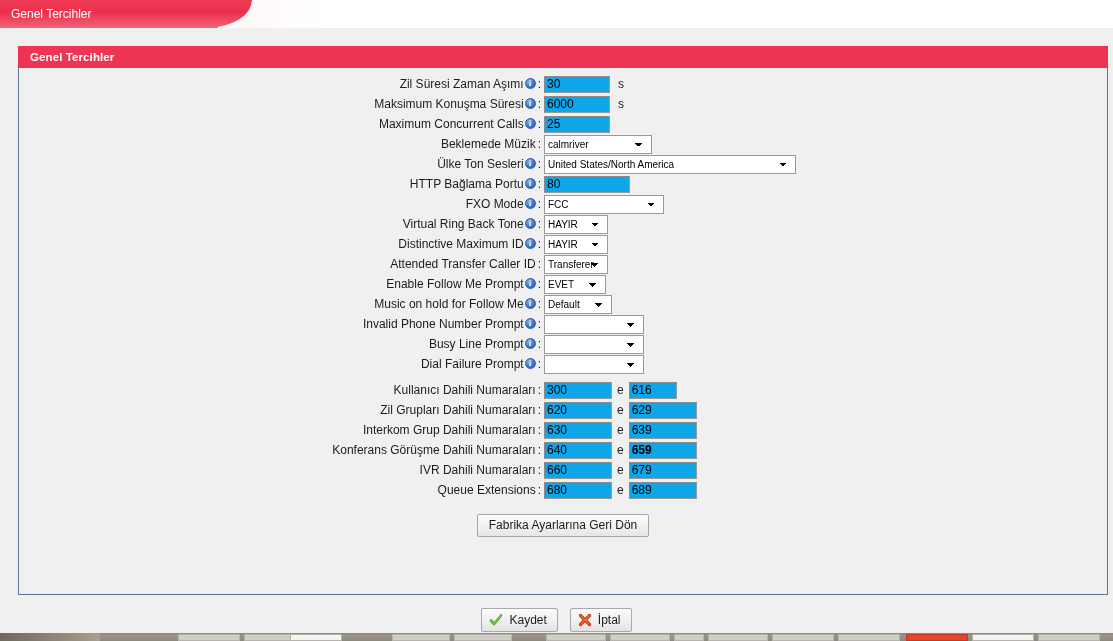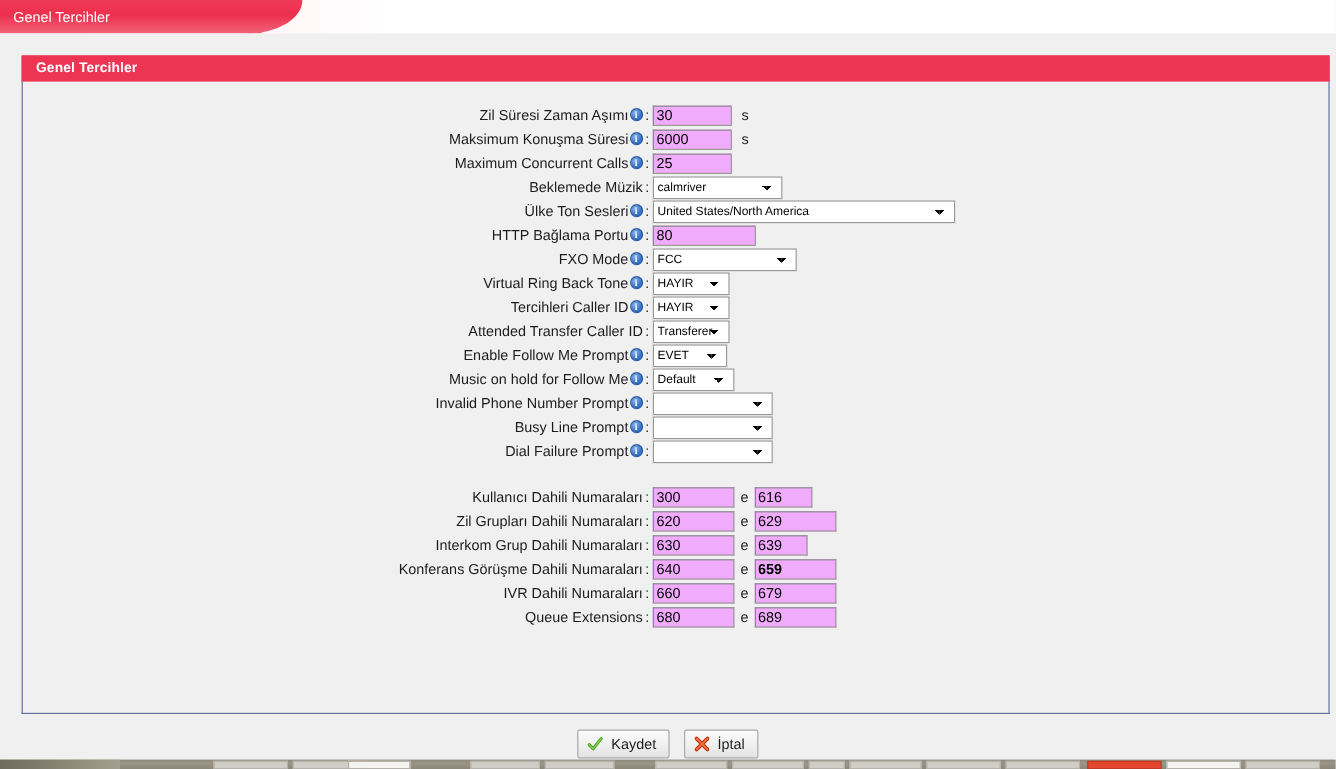--- a/index.html
+++ b/index.html
@@ -61,21 +61,21 @@
     height: 22px;
     background: #ee3453;
     color: #ffffff;
     font-size: 11.5px;
     font-weight: bold;
     line-height: 22px;
     padding-left: 12px;
     letter-spacing: .1px;
   }
   .section-head.first { margin-top: -1px; margin-left: -1px; margin-right: -1px; }
-  .section-body { padding-top: 18px; }
+  .section-body { padding-top: 6px; }
 
   
   .row {
     display: flex;
     align-items: center;
     height: 20px;
     margin: 0 0 0 0;
   }
   .label-col {
     width: 525px;
@@ -107,21 +107,21 @@
     top: -1px;
   }
   .colon { margin: 0 3px 0 2px; font-size: 12px; }
   .field-col { display: flex; align-items: center; gap: 0px; }
 
   input.txt {
     height: 17px;
     border: 1px solid #9a9a9a;
     border-top-color: #8a8a8a;
     border-left-color: #8a8a8a;
-    background: #f0abfc;
+    background: #0ea5e9;
     font-family: "Liberation Sans", sans-serif;
     font-size: 12px;
     color: #000;
     padding: 0 2px;
     outline: none;
   }
   select.sel {
     height: 19px;
     border: 1px solid #9a9a9a;
     background: #ffffff;
@@ -296,21 +296,21 @@
           <span class="label-text">Virtual Ring Back Tone</span>
           <span class="info-icon">i</span>
           <span class="colon">:</span>
         </div>
         <div class="field-col">
           <select class="sel" style="width: 64px;"><option>HAYIR</option></select>
         </div>
       </div>
       <div class="row">
         <div class="label-col">
-          <span class="label-text">Tercihleri Caller ID</span>
+          <span class="label-text">Distinctive Maximum ID</span>
           <span class="info-icon">i</span>
           <span class="colon">:</span>
         </div>
         <div class="field-col">
           <select class="sel" style="width: 64px;"><option>HAYIR</option></select>
         </div>
       </div>
       <div class="row">
         <div class="label-col">
           <span class="label-text">Attended Transfer Caller ID</span>
@@ -397,21 +397,21 @@
         </div>
       </div>
       <div class="row">
         <div class="label-col">
           <span class="label-text">Interkom Grup Dahili Numaraları</span>
           <span class="colon">:</span>
         </div>
         <div class="field-col">
           <input class="txt" type="text" value="630" style="width: 68px;">
           <span class="sep-e">e</span>
-          <input class="txt" type="text" value="639" style="width: 44px;">
+          <input class="txt" type="text" value="639" style="width: 68px;">
         </div>
       </div>
       <div class="row">
         <div class="label-col">
           <span class="label-text">Konferans Görüşme Dahili Numaraları</span>
           <span class="colon">:</span>
         </div>
         <div class="field-col">
           <input class="txt" type="text" value="640" style="width: 68px;">
           <span class="sep-e">e</span>
@@ -435,20 +435,23 @@
           <span class="colon">:</span>
         </div>
         <div class="field-col">
           <input class="txt" type="text" value="680" style="width: 68px;">
           <span class="sep-e">e</span>
           <input class="txt" type="text" value="689" style="width: 68px;">
         </div>
       </div>
     </div>
 
+  <div class="reset-wrap">
+    <button class="btn-reset">Fabrika Ayarlarına Geri Dön</button>
+  </div>
 </div>
 
 <div class="footer">
   <button class="btn-foot">
     <span class="icon-check">
       <svg width="14" height="14" viewBox="0 0 14 14">
         <path d="M2 7.5 L5.2 11 L12 2.5" stroke="#4fa227" stroke-width="2.6" fill="none" stroke-linecap="round" stroke-linejoin="round"></path>
         <path d="M2 7.5 L5.2 11 L12 2.5" stroke="#7dd14a" stroke-width="1.1" fill="none" stroke-linecap="round" stroke-linejoin="round"></path>
       </svg>
     </span>

